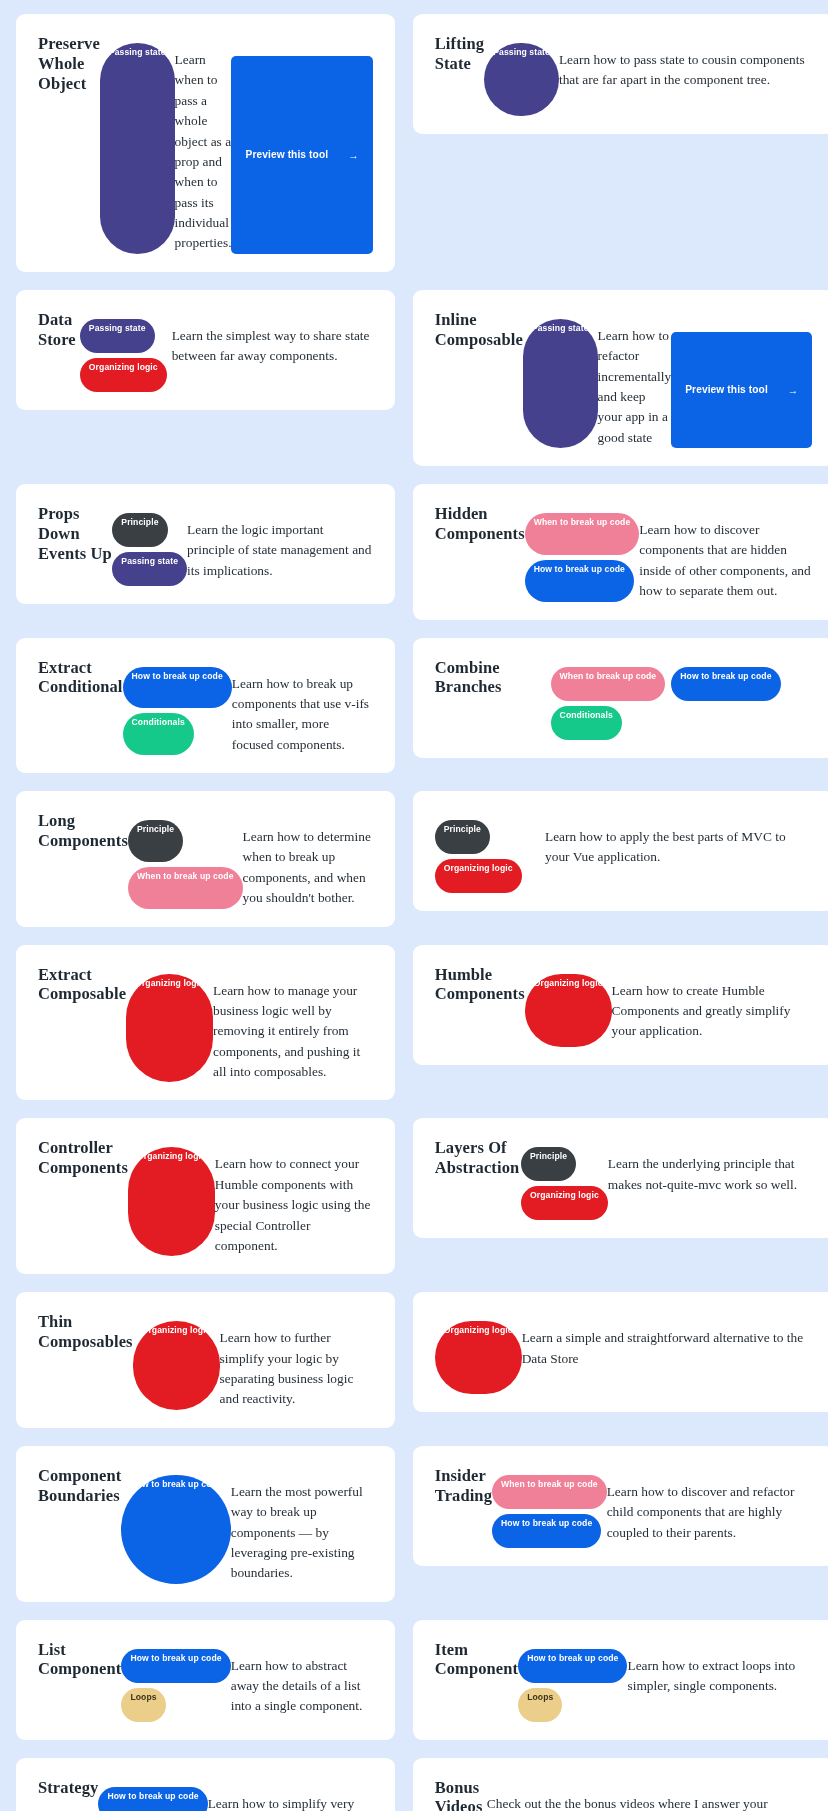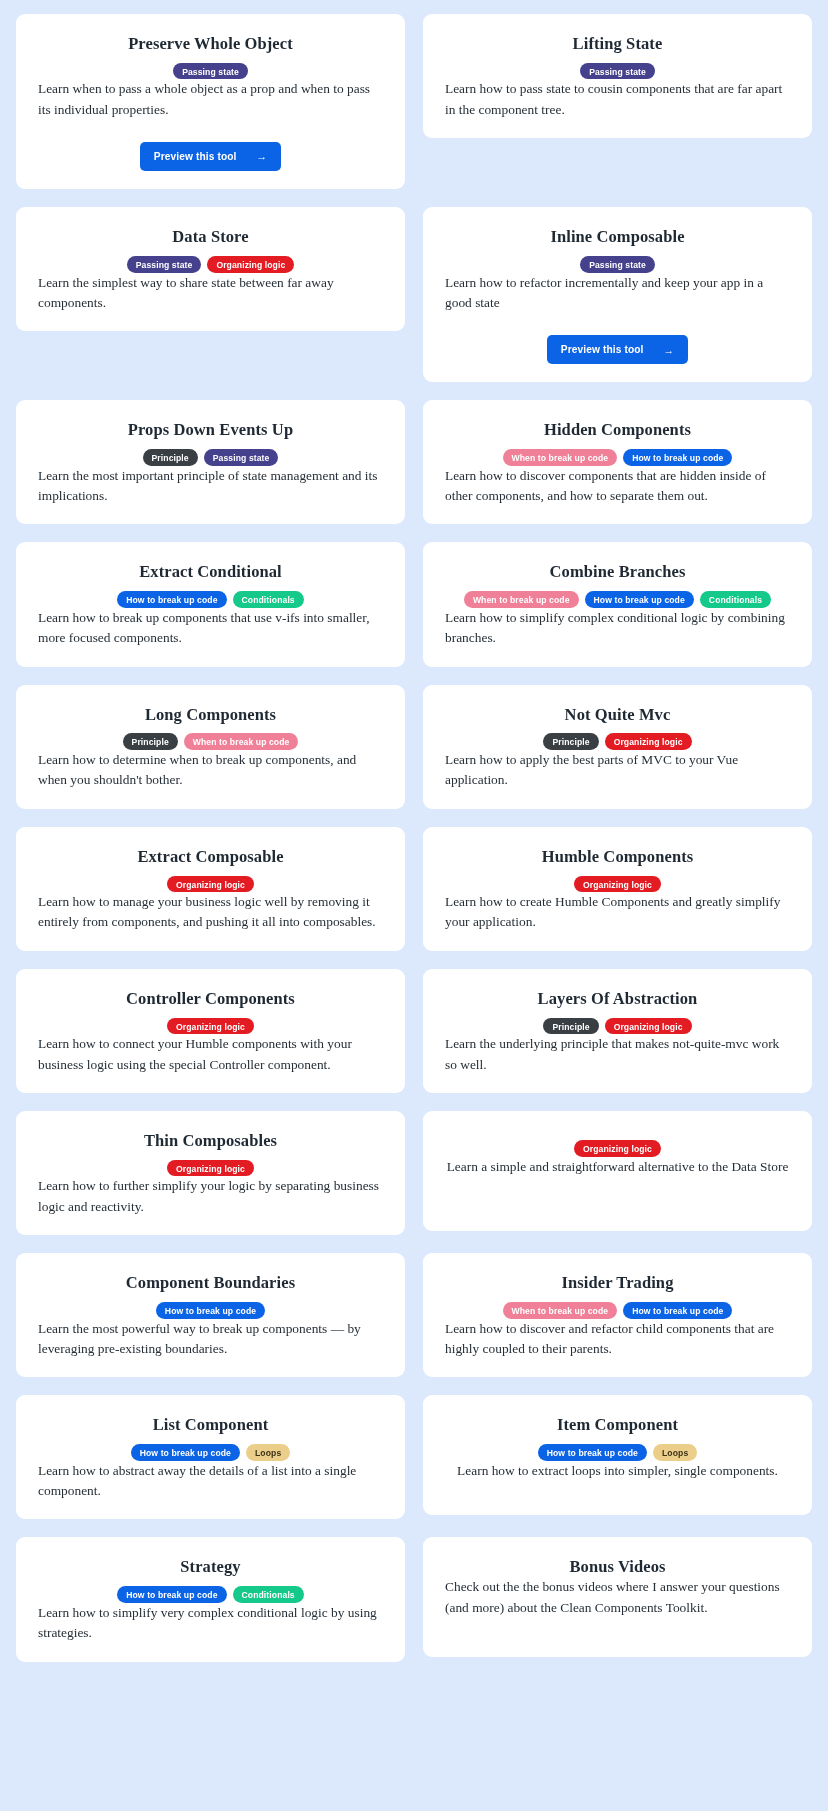--- a/index.html
+++ b/index.html
@@ -20,23 +20,22 @@
     column-gap: 18px;
     row-gap: 18px;
     align-items: start;
   }
 
   .card {
     background: #ffffff;
     border-radius: 9px;
     padding: 20px 22px 18px 22px;
     display: flex;
-    flex-direction: column;
+    flex-direction: row;
     min-height: 120px;
-    align-items: center;
   }
 
   .card-title {
     font-family: "Liberation Serif", "DejaVu Serif", serif;
     font-weight: bold;
     font-size: 16.5px;
     color: #1f2933;
     letter-spacing: 0.1px;
     line-height: 1.2;
   }
@@ -61,21 +60,21 @@
     letter-spacing: 0.1px;
   }
 
   .tag.dark-text { color: #3d3118; }
 
   .card-desc {
     font-family: "Liberation Serif", "DejaVu Serif", serif;
     font-size: 13.4px;
     line-height: 1.52;
     color: #262f37;
-    margin-top: 0;
+    margin-top: 16px;
   }
 
   .card-actions {
     display: flex;
     justify-content: flex-end;
     margin-top: 22px;
   }
 
   .preview-btn {
     display: inline-flex;
@@ -140,21 +139,21 @@
           <span class="arrow">→</span>
         </button>
       </div>
     </div>
     <div class="card">
       <div class="card-title">Props Down Events Up</div>
       <div class="tag-row">
         <span class="tag" style="background: rgb(58, 63, 68);">Principle</span>
         <span class="tag" style="background: rgb(69, 65, 140);">Passing state</span>
       </div>
-      <div class="card-desc">Learn the most important principle of state management and its implications.</div>
+      <div class="card-desc">Learn the logic important principle of state management and its implications.</div>
     </div>
     <div class="card">
       <div class="card-title">Hidden Components</div>
       <div class="tag-row">
         <span class="tag" style="background: rgb(240, 128, 152);">When to break up code</span>
         <span class="tag" style="background: rgb(11, 99, 229);">How to break up code</span>
       </div>
       <div class="card-desc">Learn how to discover components that are hidden inside of other components, and how to separate them out.</div>
     </div>
     <div class="card">
@@ -165,32 +164,30 @@
       </div>
       <div class="card-desc">Learn how to break up components that use v-ifs into smaller, more focused components.</div>
     </div>
     <div class="card">
       <div class="card-title">Combine Branches</div>
       <div class="tag-row">
         <span class="tag" style="background: rgb(240, 128, 152);">When to break up code</span>
         <span class="tag" style="background: rgb(11, 99, 229);">How to break up code</span>
         <span class="tag" style="background: rgb(20, 201, 138);">Conditionals</span>
       </div>
-      <div class="card-desc">Learn how to simplify complex conditional logic by combining branches.</div>
     </div>
     <div class="card">
       <div class="card-title">Long Components</div>
       <div class="tag-row">
         <span class="tag" style="background: rgb(58, 63, 68);">Principle</span>
         <span class="tag" style="background: rgb(240, 128, 152);">When to break up code</span>
       </div>
       <div class="card-desc">Learn how to determine when to break up components, and when you shouldn't bother.</div>
     </div>
     <div class="card">
-      <div class="card-title">Not Quite Mvc</div>
       <div class="tag-row">
         <span class="tag" style="background: rgb(58, 63, 68);">Principle</span>
         <span class="tag" style="background: rgb(227, 27, 35);">Organizing logic</span>
       </div>
       <div class="card-desc">Learn how to apply the best parts of MVC to your Vue application.</div>
     </div>
     <div class="card">
       <div class="card-title">Extract Composable</div>
       <div class="tag-row">
         <span class="tag" style="background: rgb(227, 27, 35);">Organizing logic</span>

